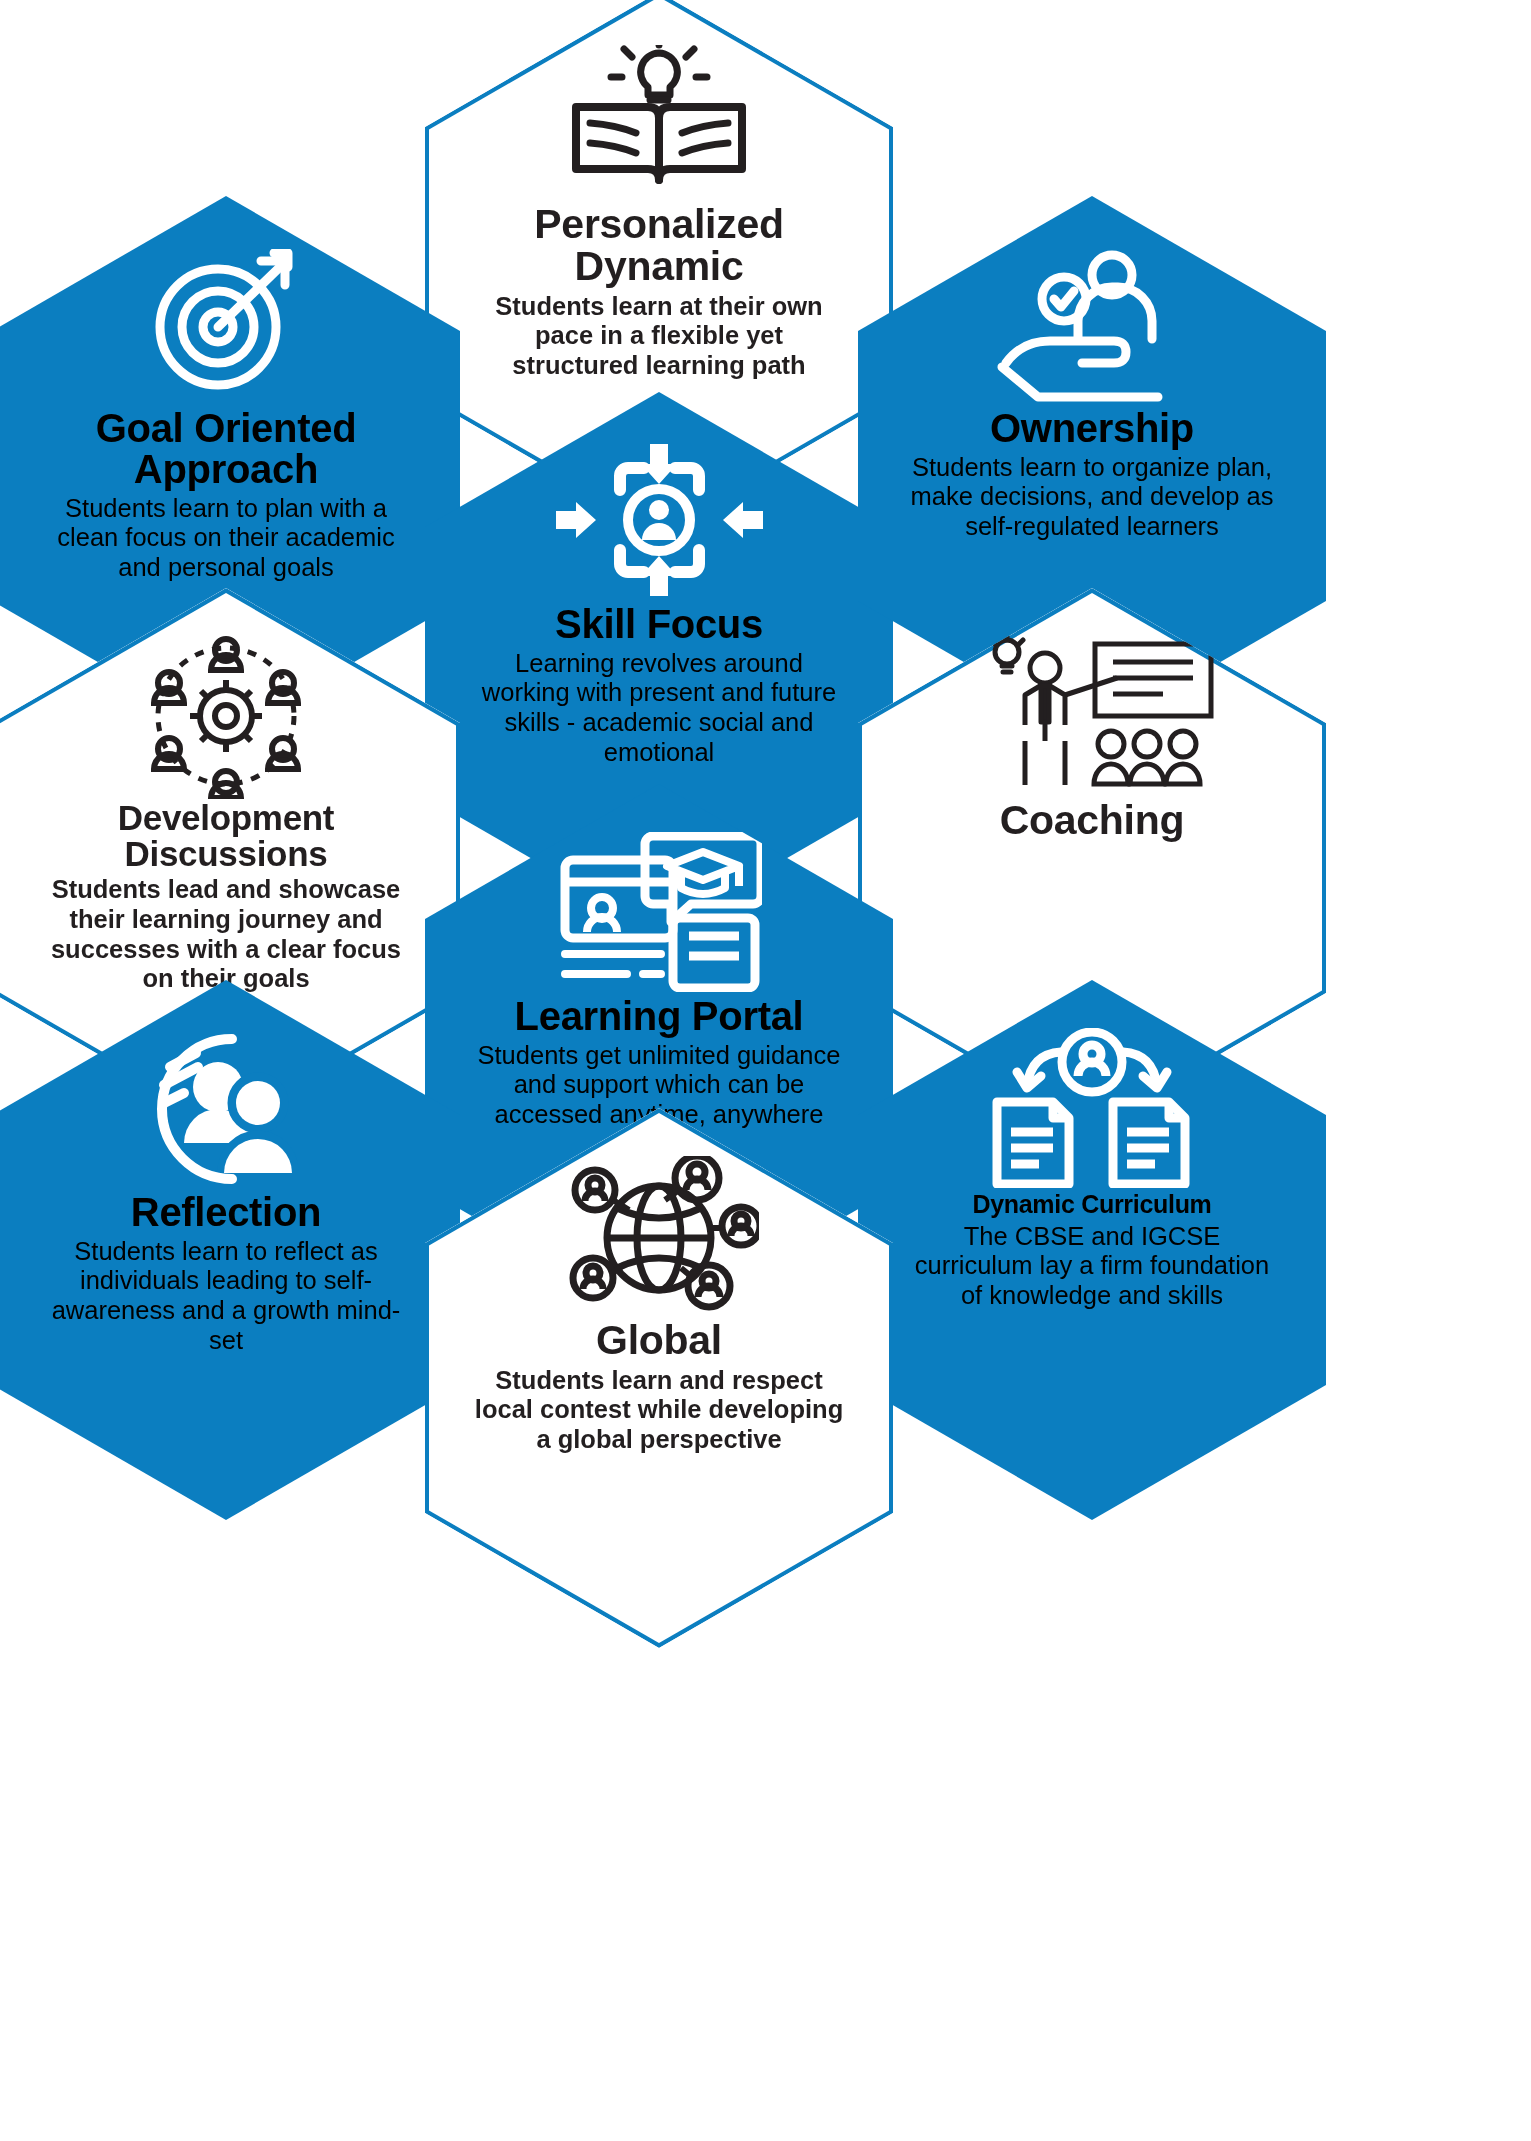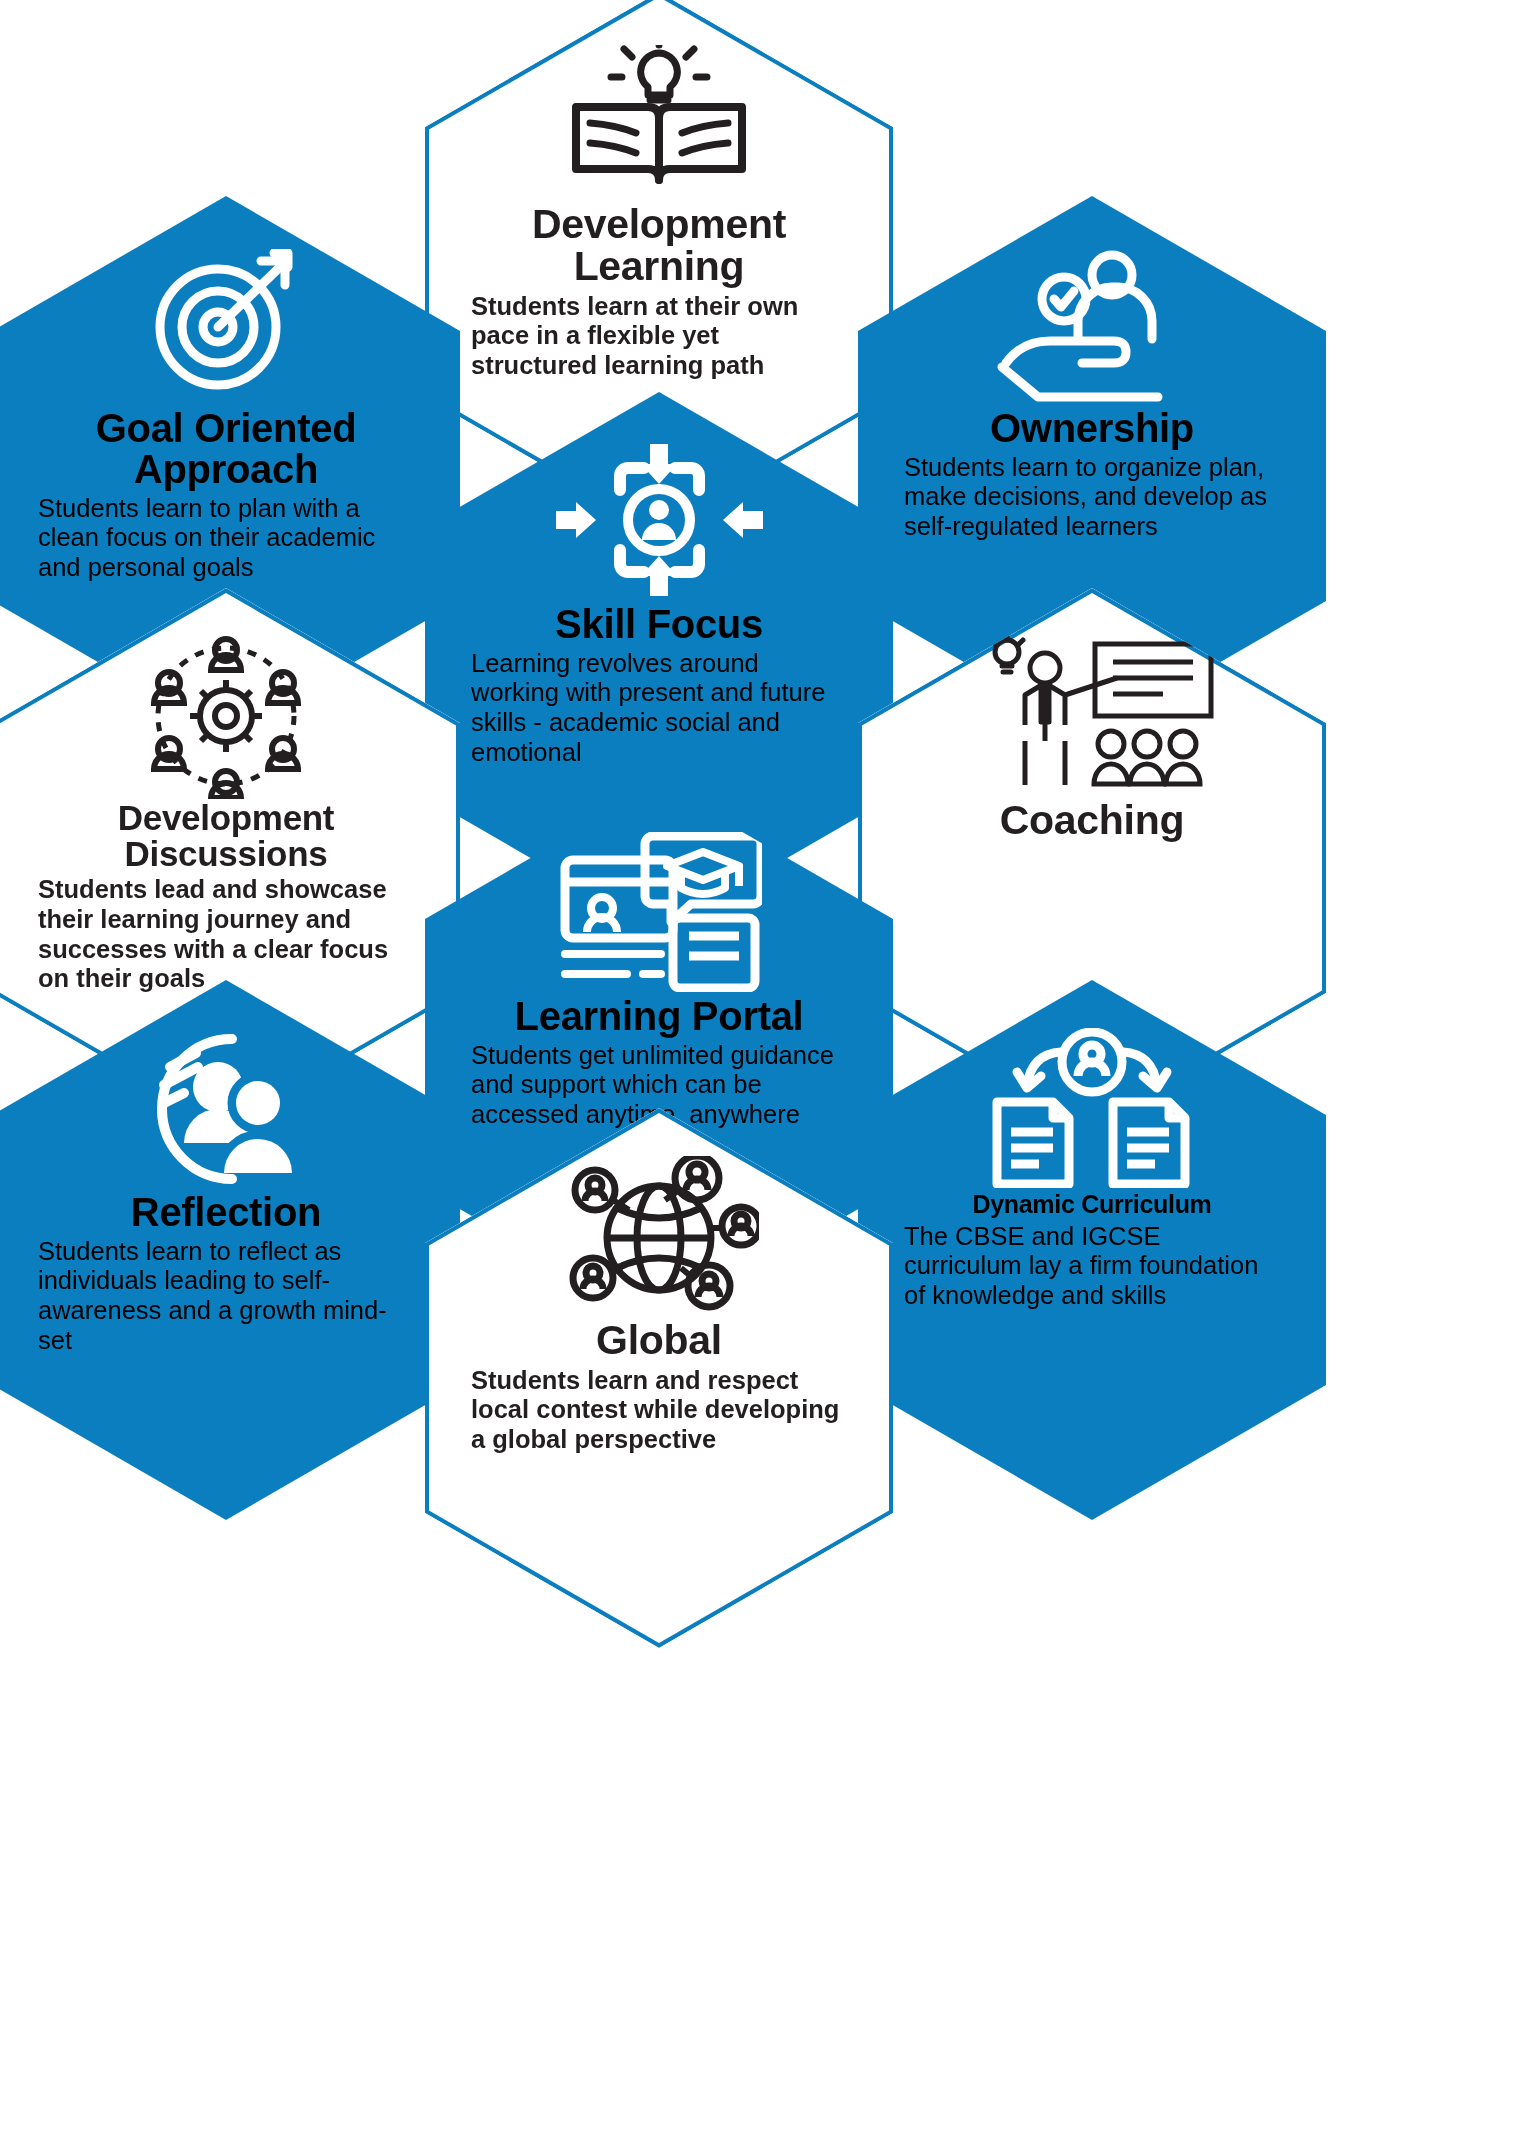--- a/index.html
+++ b/index.html
@@ -52,20 +52,21 @@
     font-size:40px;
     line-height:1.02;
     text-align:center;
     letter-spacing:-0.3px;
     margin:0 0 4px;
     width:104%;
   }
   .hex-desc{
     font-size:25.5px;
     line-height:1.16;
+    text-align:center;
     margin:0;
     width:100%;
   }
   .filled .hex-title,.filled .hex-desc{color:#000000;}
   .outline .hex-title,.outline .hex-desc{color:#231f20;}
   .outline .hex-desc{font-weight:bold;}
   .outline .hex-title{font-size:41px;}
 
   
   .t-small .hex-title{font-size:35px;}
@@ -95,21 +96,21 @@
             <path d="M178 62 h-72 q-11 0-11 11 v62 q0-11 11-11 h72z"></path>
           </g>
           <g class="ic-k" stroke-width="7" stroke-linecap="round">
             <path d="M26 78 q26 2 46 10"></path>
             <path d="M26 98 q26 2 46 10"></path>
             <path d="M164 78 q-26 2-46 10"></path>
             <path d="M164 98 q-26 2-46 10"></path>
           </g>
         </svg>
       </div>
-      <div class="hex-title">Development Learning</div>
+      <div class="hex-title">Personalized Dynamic</div>
       <div class="hex-desc">Students learn at their own pace in a flexible yet structured learning path</div>
     </div>
   </div>
 
   <div class="hex filled" style="left:-8px;top:196px;">
     <div class="content">
       <div class="icon-wrap">
         <svg width="160" height="150" viewBox="0 0 160 150">
           <g class="ic-w" stroke-width="9">
             <circle cx="72" cy="78" r="58"></circle>

